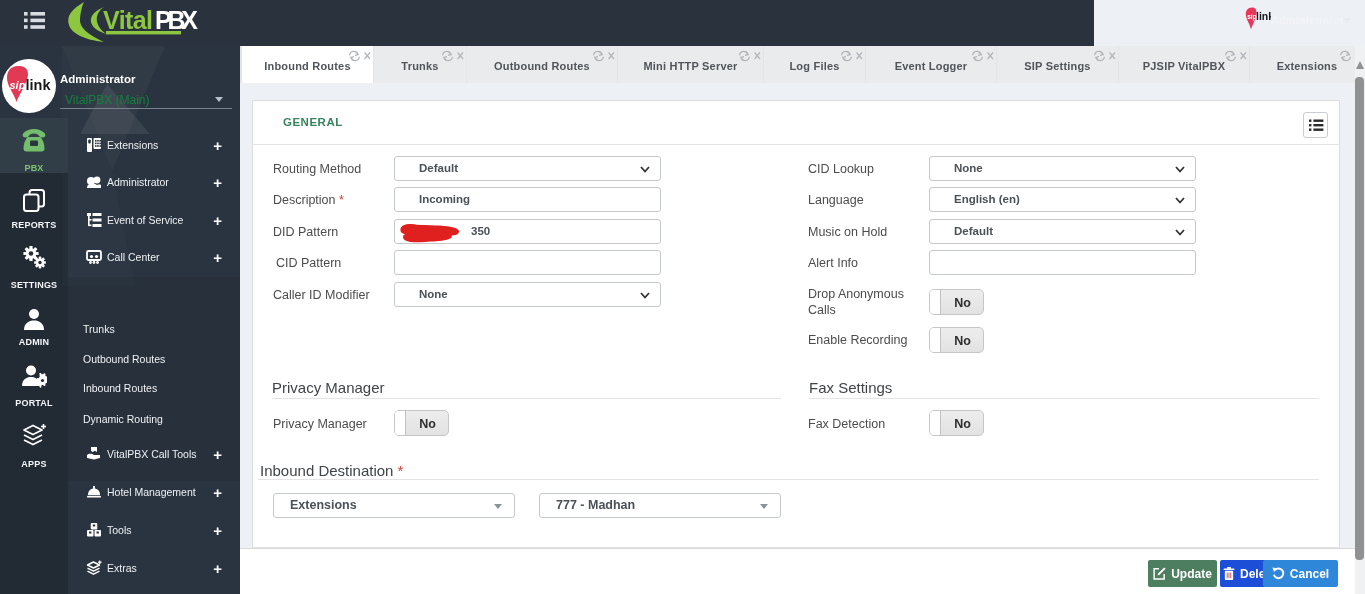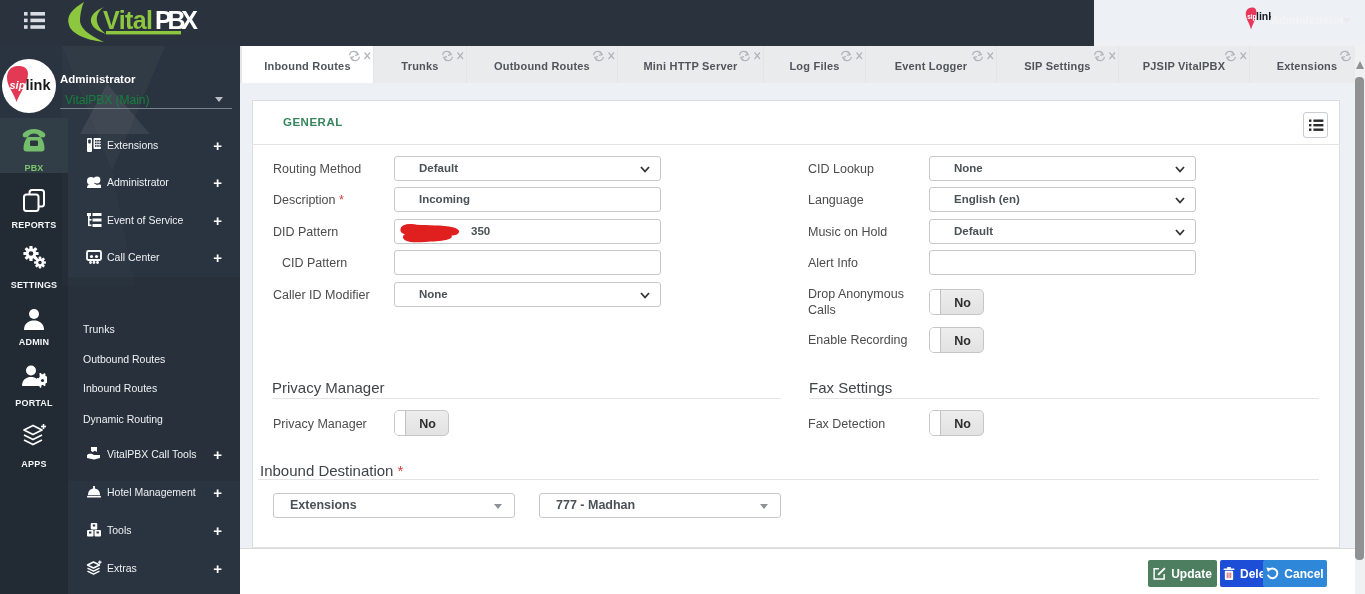--- a/index.html
+++ b/index.html
@@ -446,21 +446,21 @@
 </div>
 <span class="flabel" style="left:273px;top:193px">Description <span style="color:#d43f3a">*</span></span>
 <div class="field" style="left:394px;top:187px">Incoming</div>
 <span class="flabel" style="left:273px;top:225px">DID Pattern</span>
 <div class="field" style="left:394px;top:219px"><span style="margin-left:52px">350</span>
   <svg class="abs" style="left:4px;top:2.5px" width="66" height="21" viewBox="0 0 66 21">
     <path d="M14 1.5 C7 0.5 2 2.5 1.5 6 C1 9 3 10.5 6 11 C3.5 12.5 3 15.5 6.5 17.5 C10 19.5 18 19.5 26 19 C34 18.5 42 18 47 17 C52 16 53.5 14 52.5 12.5 C56 12.5 59.5 11.5 60 9 C60.5 6.5 57 4.5 50 3.5 C38 1.8 24 2.5 14 1.5 Z" fill="#e01f1f"></path>
     <ellipse cx="12" cy="6.5" rx="10" ry="5.5" fill="#e01f1f"></ellipse>
   </svg>
 </div>
-<span class="flabel" style="left:282px;top:256px">CID Pattern</span>
+<span class="flabel" style="left:276px;top:256px">CID Pattern</span>
 <div class="field" style="left:394px;top:250px"></div>
 <span class="flabel" style="left:273px;top:288px">Caller ID Modifier</span>
 <div class="field" style="left:394px;top:282px">None
   <svg class="caret" viewBox="0 0 10 10">
       <path d="M1 3 L5 7.5 L9 3" fill="none" stroke="#333" stroke-width="1.8"></path>
     </svg>
 </div>
 
 <span class="flabel" style="left:808px;top:162px">CID Lookup</span>
 <div class="field" style="left:929px;top:156px">None
@@ -533,21 +533,21 @@
         <rect x="4.5" y="0" width="4" height="2"></rect>
       </g>
     <g stroke="#c9515c" stroke-width="1">
         <line x1="4.6" y1="6" x2="4.6" y2="12"></line>
         <line x1="6.5" y1="6" x2="6.5" y2="12"></line>
         <line x1="8.4" y1="6" x2="8.4" y2="12"></line>
       </g>
   </svg>
   <span>Delete</span>
 </div>
-<div class="btn" style="left:1263px;width:64px;background:#2e87d8">
+<div class="btn" style="left:1263px;width:75px;background:#2e87d8">
   <svg width="13" height="13" viewBox="0 0 14 14">
     <path d="M3.2 3.2 A 5.2 5.2 0 1 1 2 8.3" fill="none" stroke="#fff" stroke-width="2.1"></path>
     <polygon points="0.4,0.6 5.6,1.4 2.2,5.4" fill="#fff"></polygon>
   </svg>
   <span>Cancel</span>
 </div>
 
 <div id="sbtrack"></div>
 <svg class="abs" style="left:1356px;top:61px" width="8" height="8" viewBox="0 0 8 8">
     <polygon points="4,0 8,8 0,8" fill="#8f9193"></polygon>

